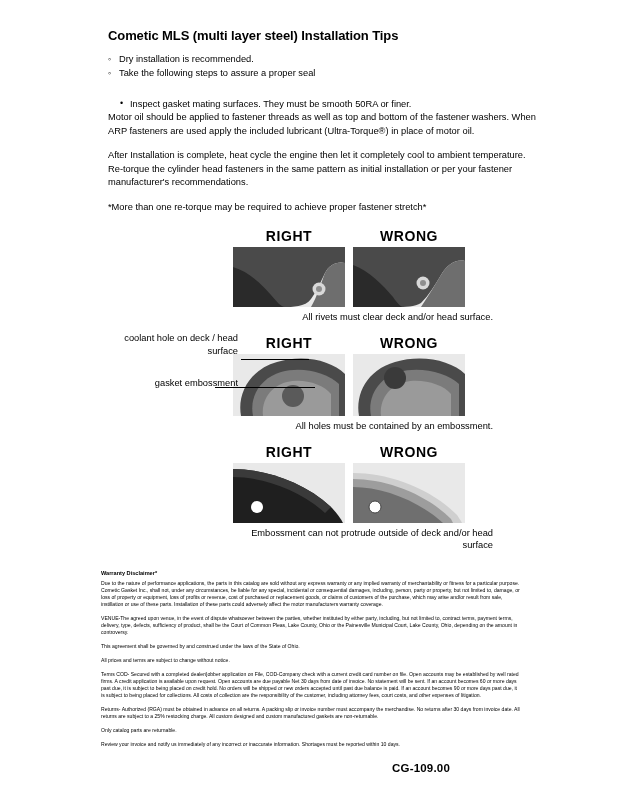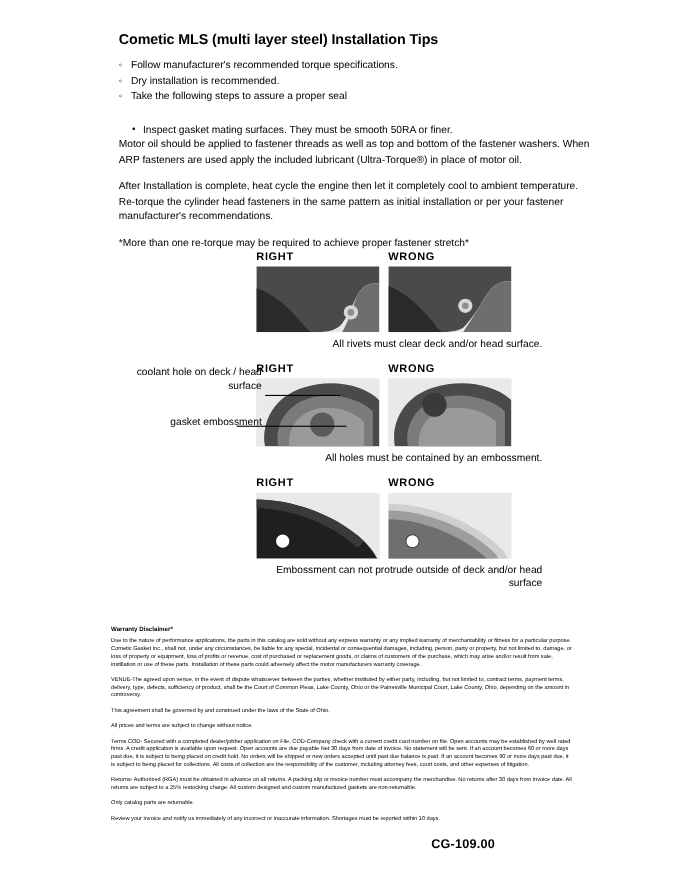--- a/index.html
+++ b/index.html
@@ -91,22 +91,22 @@
     left: 233px;
     top: 228px;
     width: 232px;
   }
   .figrow {
     display: flex;
     gap: 8px;
   }
   .figcell { width: 112px; }
   .figlabel {
-    text-align: left;
-    font-size: 10px;
+    text-align: center;
+    font-size: 14px;
     font-weight: bold;
     letter-spacing: 0.6px;
     margin-bottom: 3px;
   }
   .figbox {
     width: 112px;
     height: 60px;
     background: #e9e9e9;
     position: relative;
     overflow: hidden;
@@ -172,21 +172,20 @@
 </head>
 <body>
 
 <div class="page">
 
   <div class="content">
 
     <h1 class="title">Cometic MLS (multi layer steel) Installation Tips</h1>
 
     <ul class="bullets">
-      <li>Follow manufacturer's recommended torque specifications.</li>
       <li>Dry installation is recommended.</li>
       <li>Take the following steps to assure a proper seal</li>
     </ul>
 
     <div class="subwrap">
       <ul class="sub">
         <li>Inspect gasket mating surfaces.  They must be smooth 50RA or finer.</li>
       </ul>
     </div>
 

